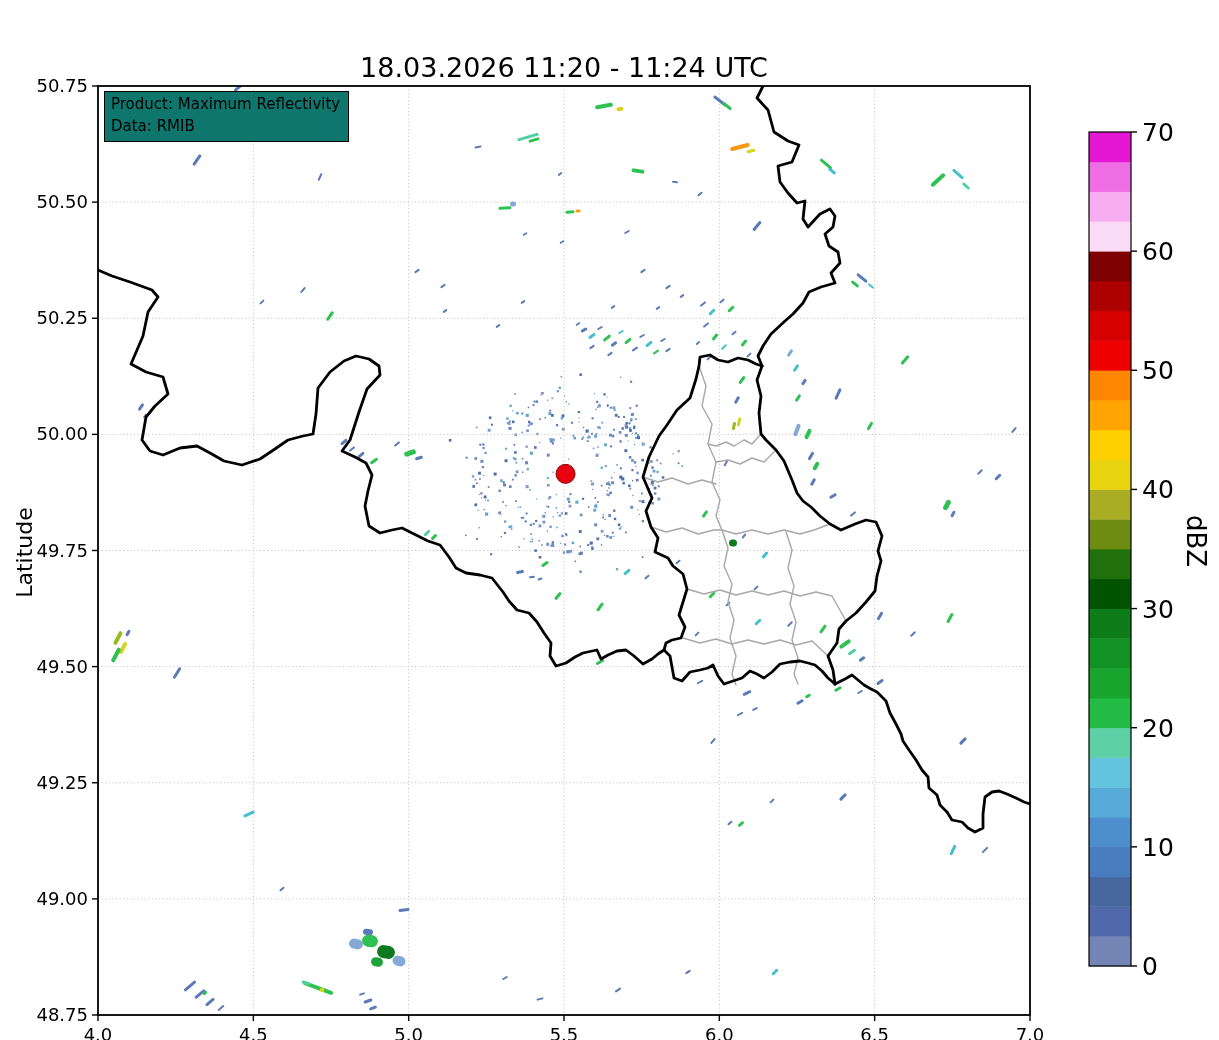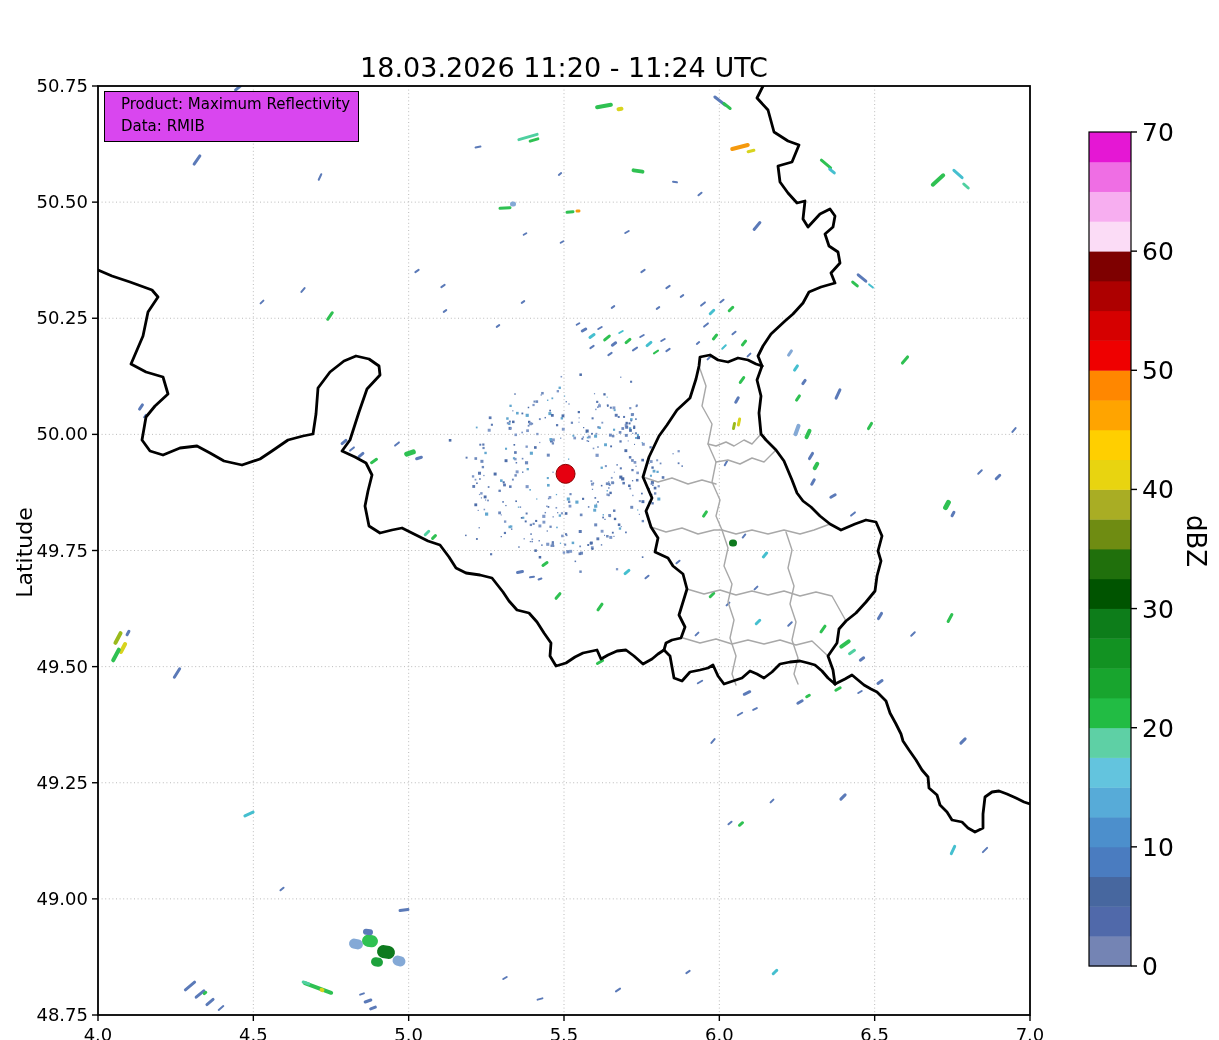--- a/index.html
+++ b/index.html
@@ -7,22 +7,22 @@
        font-family:"DejaVu Sans","Liberation Sans",sans-serif;overflow:hidden;margin-top:44px;}
   #plot-svg{position:absolute;left:0;top:0;}
   .title{position:absolute;left:98px;top:8px;width:932px;text-align:center;
          font-size:27px;color:#000;}
   .xlabel{position:absolute;left:98px;top:1000px;width:932px;text-align:center;
           font-size:22px;color:#000;}
   .ylabel{position:absolute;left:-36px;top:496px;width:120px;text-align:center;
           font-size:22px;color:#000;transform:rotate(-90deg);}
   .cbar-label{position:absolute;left:1146px;top:482px;width:100px;text-align:center;
           font-size:26px;color:#000;transform:rotate(90deg);}
-  .annot{position:absolute;left:104px;top:47px;background:#d946ef;
-         border:1.3px solid #000;padding:2px 8px 3px 16px;font-size:15px;
+  .annot{position:absolute;left:104px;top:47px;background:#0f766e;
+         border:1.3px solid #000;padding:2px 8px 3px 6px;font-size:15px;
          line-height:1.45;color:#000;white-space:nowrap;}
 </style>
 </head>
 <body>
 
 <div id="fig">
   <div class="title">18.03.2026 11:20 - 11:24 UTC</div>
   <svg id="plot-svg" width="1219" height="1040">
       <defs>
         <clipPath id="plotclip">

